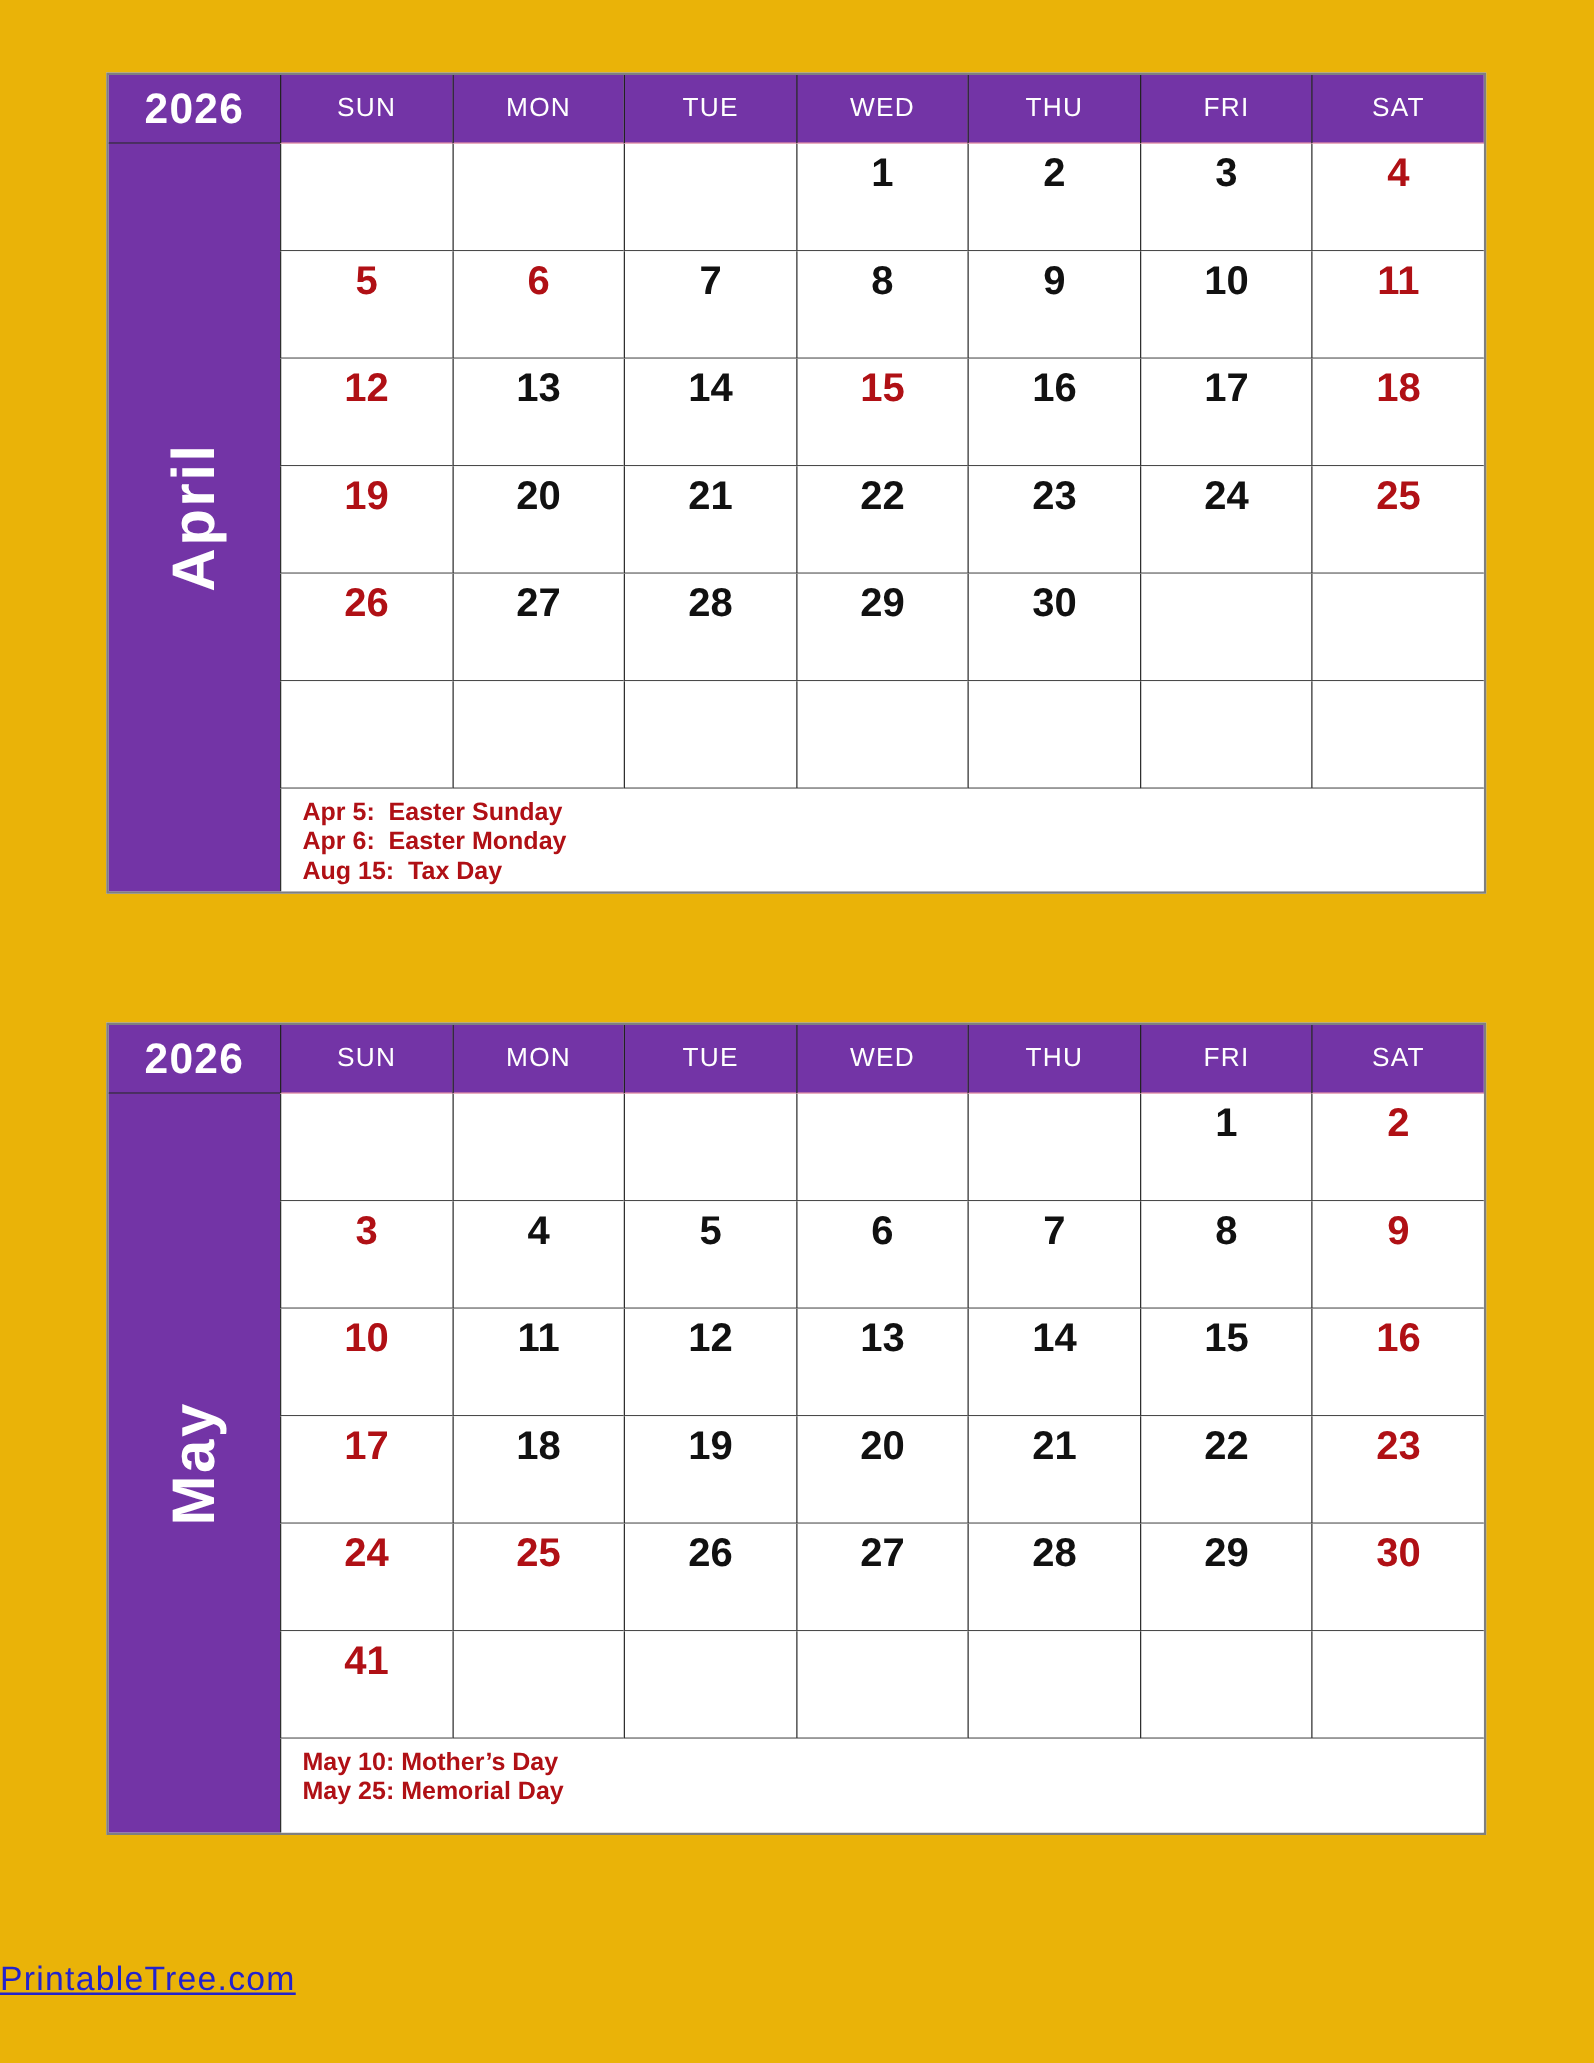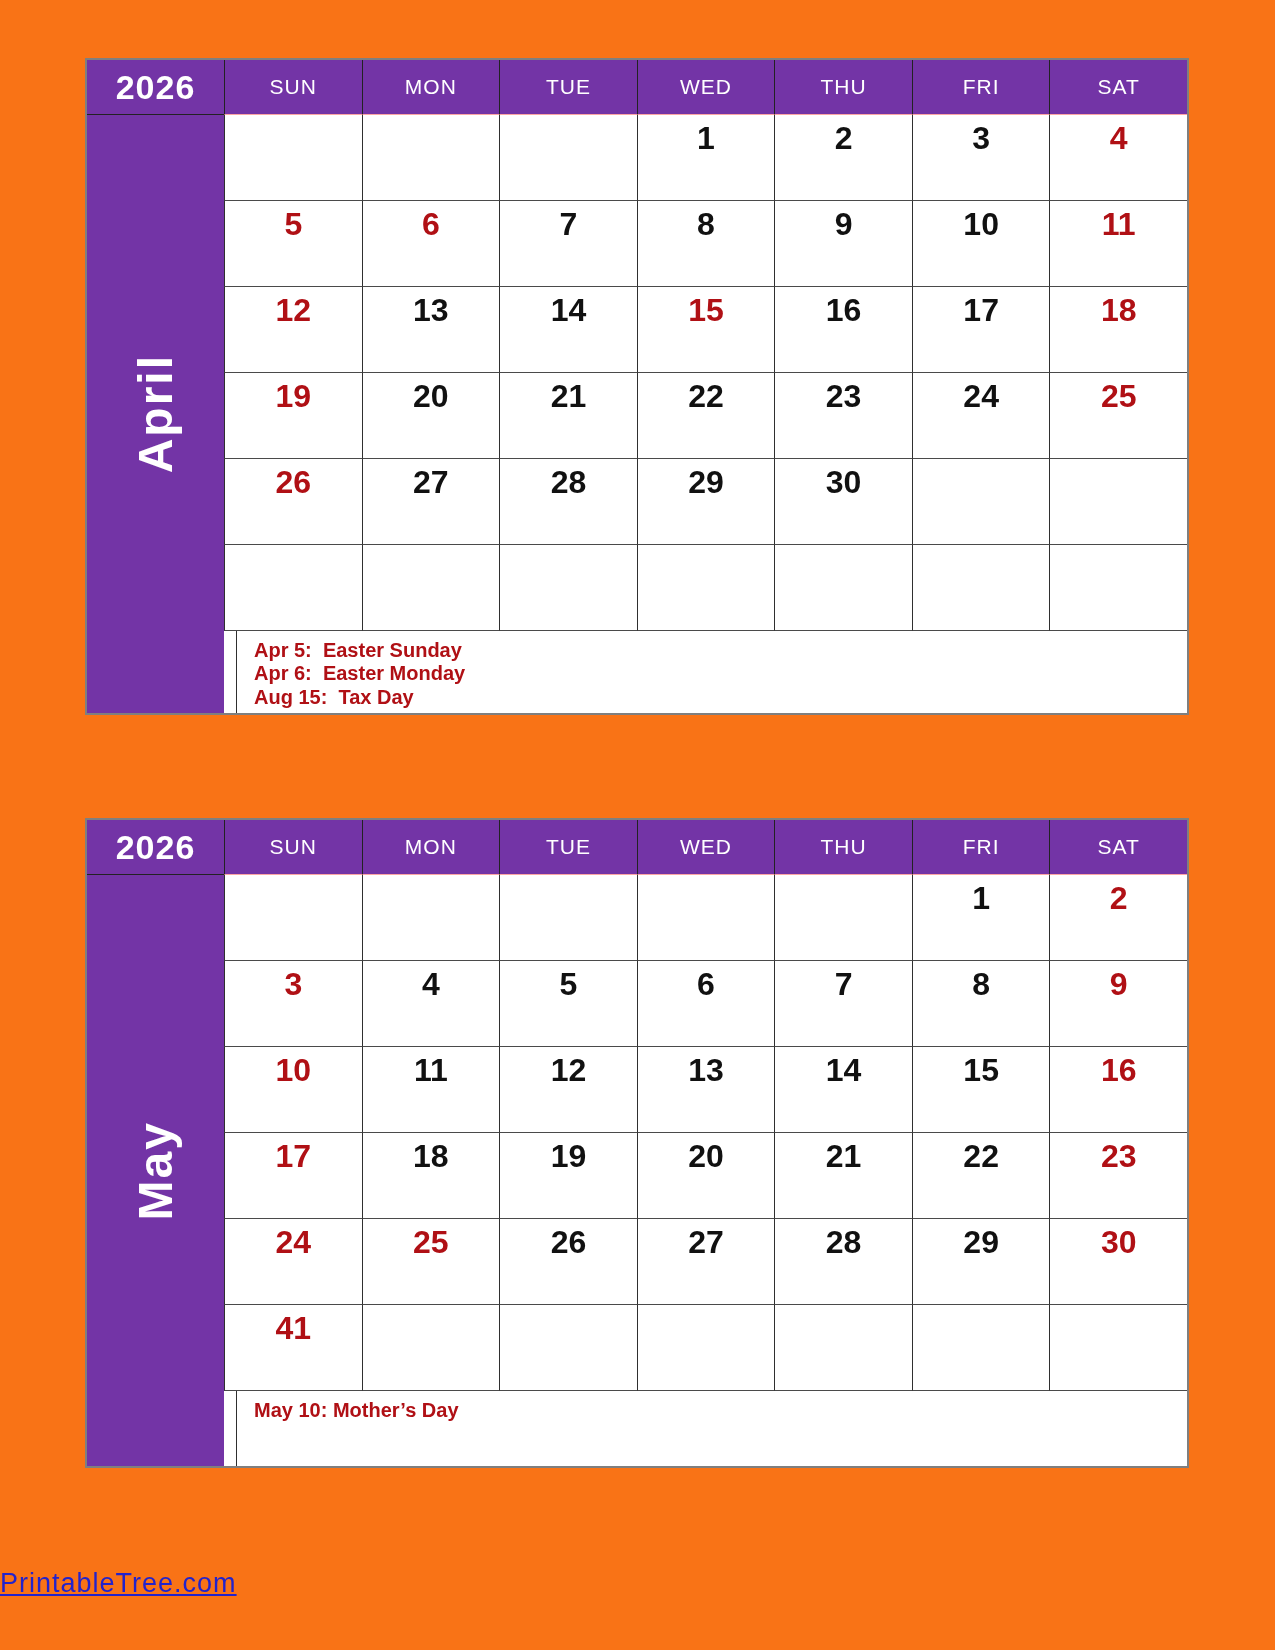--- a/index.html
+++ b/index.html
@@ -5,21 +5,21 @@
   html, body {
     margin: 0;
     padding: 0;
     background: #ffffff;
     font-family: "Liberation Sans", sans-serif;
   }
   #page {
     position: relative;
     width: 1275px;
     height: 1650px;
-    background: #f97316;
+    background: #eab308;
     overflow: hidden;
   }
   .cal {
     position: absolute;
     left: 85px;
     width: 1104px;
     display: grid;
     grid-template-columns: 137px repeat(7, 1fr);
     border: 2px solid #7f7f7f;
     background: #ffffff;
@@ -81,21 +81,20 @@
     color: #111111;
     background: #ffffff;
   }
   .day-cell.red { color: var(--red); }
   .notes-cell {
     grid-column: 2 / -1;
     border-left: 1px solid #2f2f2f;
     box-sizing: border-box;
     padding: 8px 8px 0 17px;
     background: #ffffff;
-    margin-left: 12px;
   }
   .note-line {
     color: var(--red);
     font-weight: bold;
     font-size: 20px;
     line-height: 1.17;
     white-space: pre;
   }
   .footer {
     position: absolute;
@@ -228,20 +227,21 @@
       <div class="day-cell red">30</div>
       <div class="day-cell red">41</div>
       <div class="day-cell"></div>
       <div class="day-cell"></div>
       <div class="day-cell"></div>
       <div class="day-cell"></div>
       <div class="day-cell"></div>
       <div class="day-cell"></div>
       <div class="notes-cell">
         <div class="note-line">May 10: Mother’s Day</div>
+        <div class="note-line">May 25: Memorial Day</div>
       </div>
     </section>
 
   <div class="footer">
     <a href="#">PrintableTree.com</a>
   </div>
 
 </div>
 
 </body></html>

